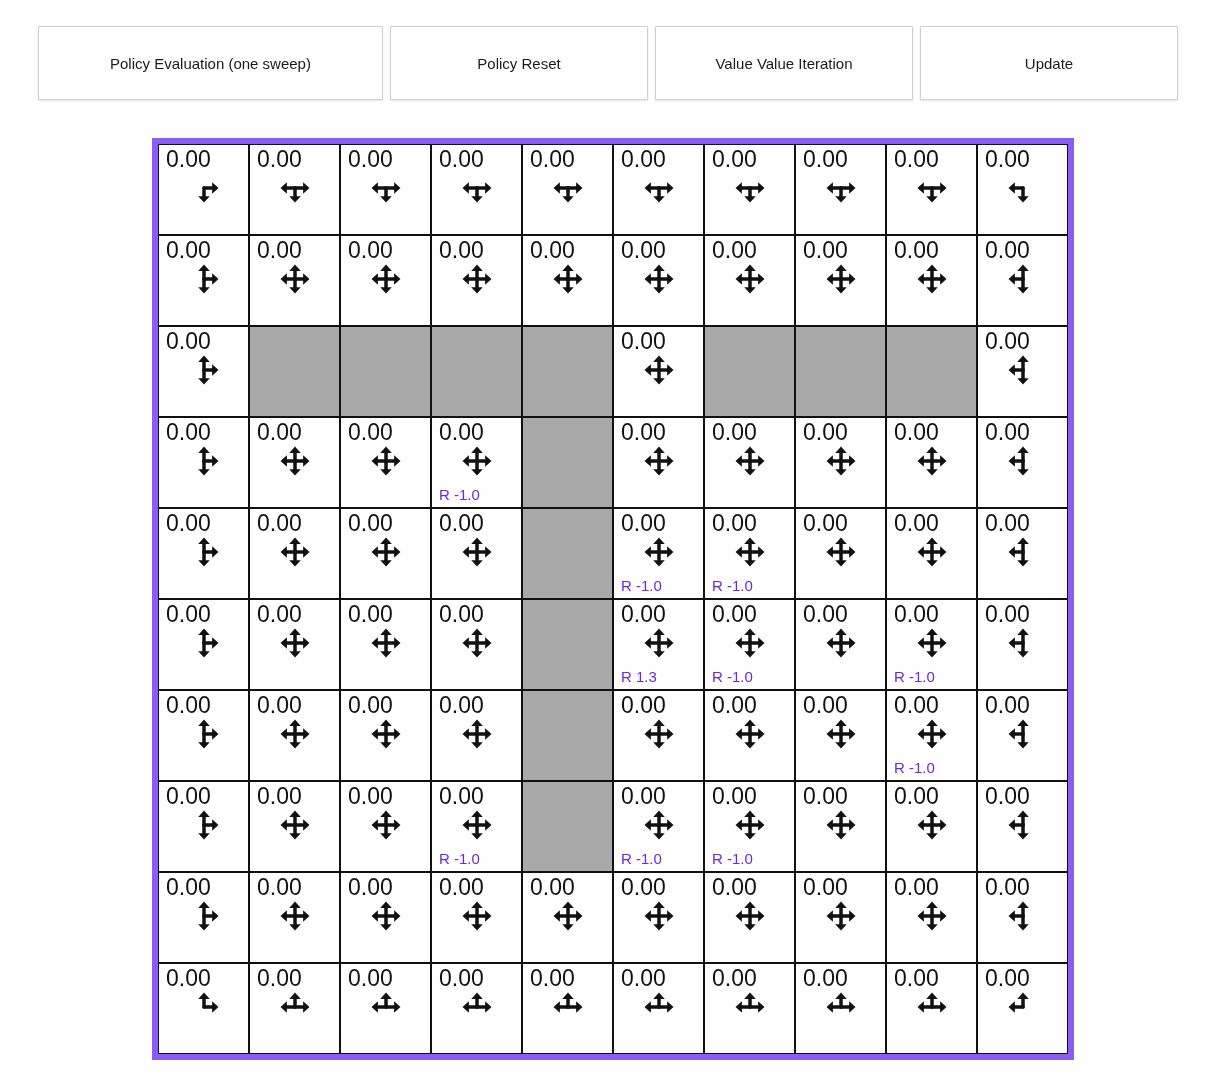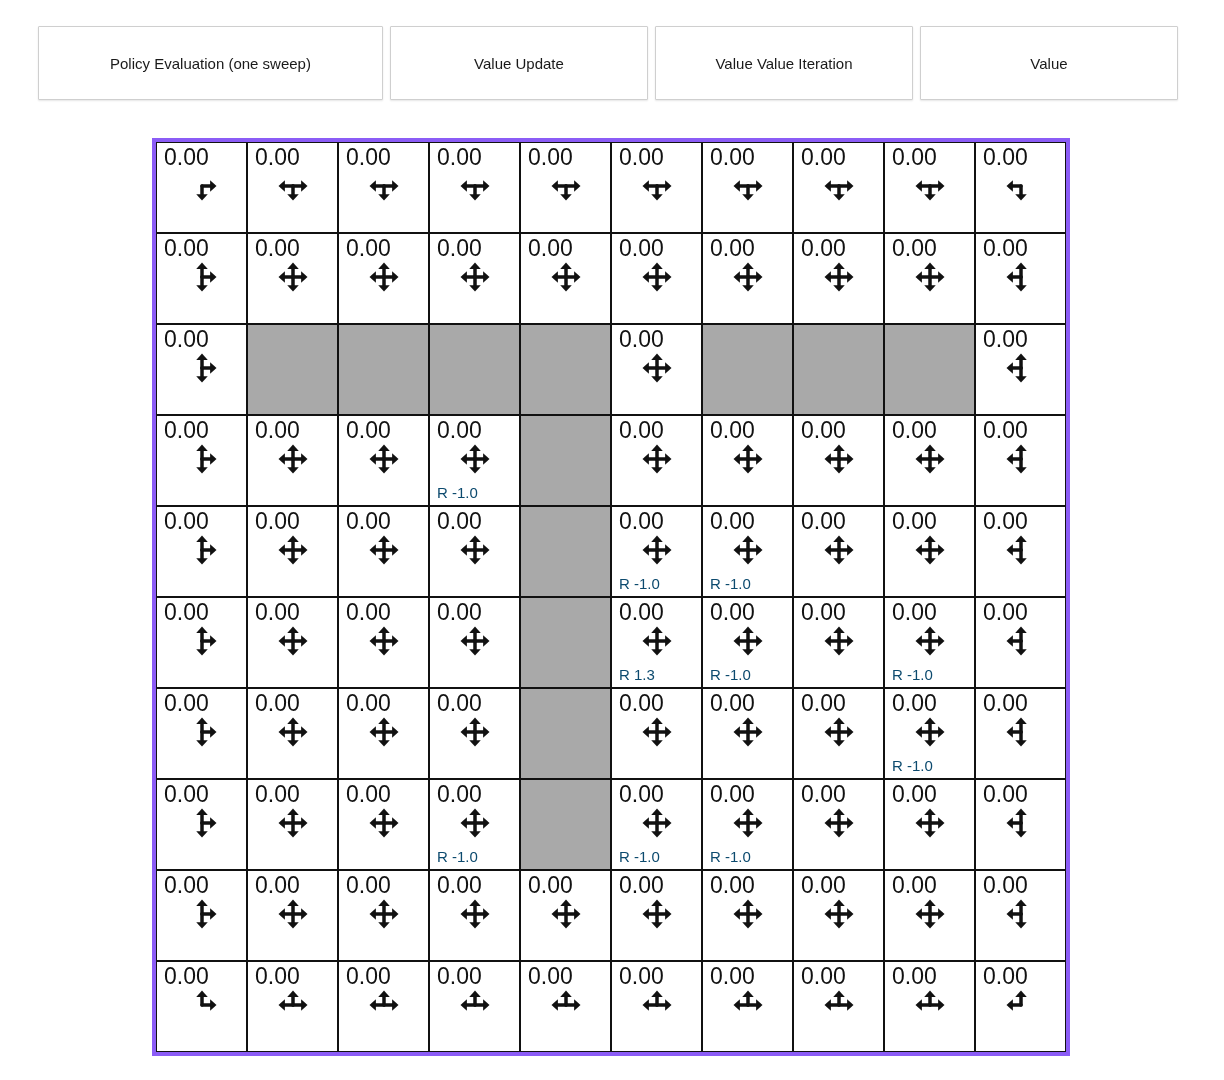--- a/index.html
+++ b/index.html
@@ -16,48 +16,48 @@
     box-shadow:0 1px 2px rgba(0,0,0,0.10);
     font-family:"Liberation Sans", sans-serif;
     font-size:15px;color:#1a1a1a;cursor:pointer;
     display:flex;align-items:center;justify-content:center;
     flex:1 1 0;padding:0;border-radius:1px;
   }
   .btn-wide{flex:0 0 345px;}
   .grid{
     position:absolute;left:152px;top:138px;
     display:grid;grid-template-columns:repeat(10,91px);grid-auto-rows:91px;
-    border:4px solid #8b5cf6;background:#111;
+    border:6px solid #8b5cf6;background:#111;
   }
   .cell{
     position:relative;background:#ffffff;border:1px solid #111;
     box-sizing:border-box;
   }
   .cell.wall{background:#a9a9a9;}
   .val{
     position:absolute;top:2px;left:7px;
     font-size:23px;line-height:1.1;color:#111;white-space:nowrap;
   }
   .glyph{
     position:absolute;top:28px;left:50%;transform:translateX(-50%);
     width:30px;height:30px;display:block;
   }
   .reward{
     position:absolute;bottom:4px;left:7px;
-    font-size:15px;color:#0c4a6e;white-space:nowrap;
+    font-size:15px;color:#6d28d9;white-space:nowrap;
   }
 </style>
 </head>
 <body>
 
 <div class="toolbar">
   <button class="btn btn-wide">Policy Evaluation (one sweep)</button>
-  <button class="btn">Value Update</button>
+  <button class="btn">Policy Reset</button>
   <button class="btn">Value Value Iteration</button>
-  <button class="btn">Value</button>
+  <button class="btn">Update</button>
 </div>
 
 <div class="grid" id="grid">
     <div class="cell">
       <span class="val">0.00</span>
       <svg viewBox="0 0 24 24" class="glyph">
         <line x1="12" y1="12" x2="19.7" y2="12" stroke="#111111" stroke-width="2.8" stroke-linecap="round"></line>
         <polygon points="23.6,12 18.5,16.6 18.5,7.4" fill="#111111"></polygon>
         <line x1="12" y1="12" x2="12" y2="19.7" stroke="#111111" stroke-width="2.8" stroke-linecap="round"></line>
         <polygon points="12,23.6 7.4,18.5 16.6,18.5" fill="#111111"></polygon>

